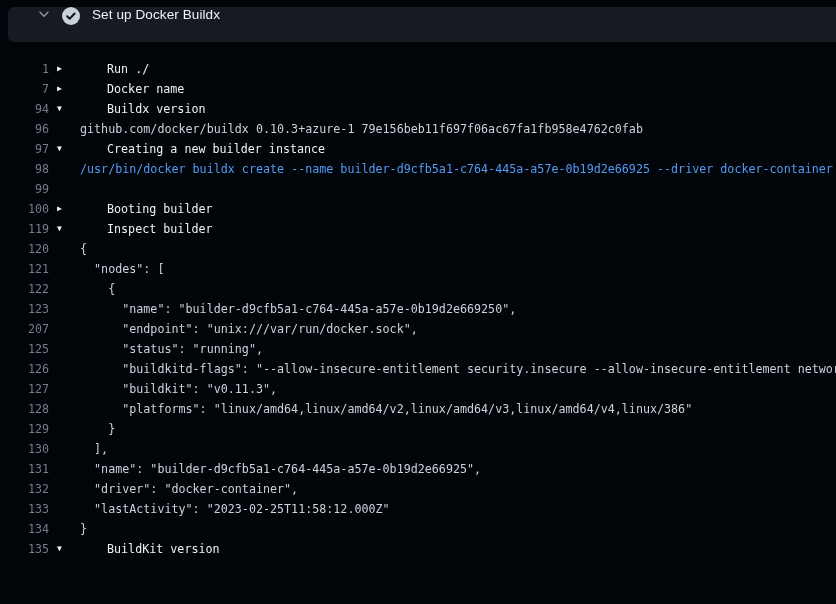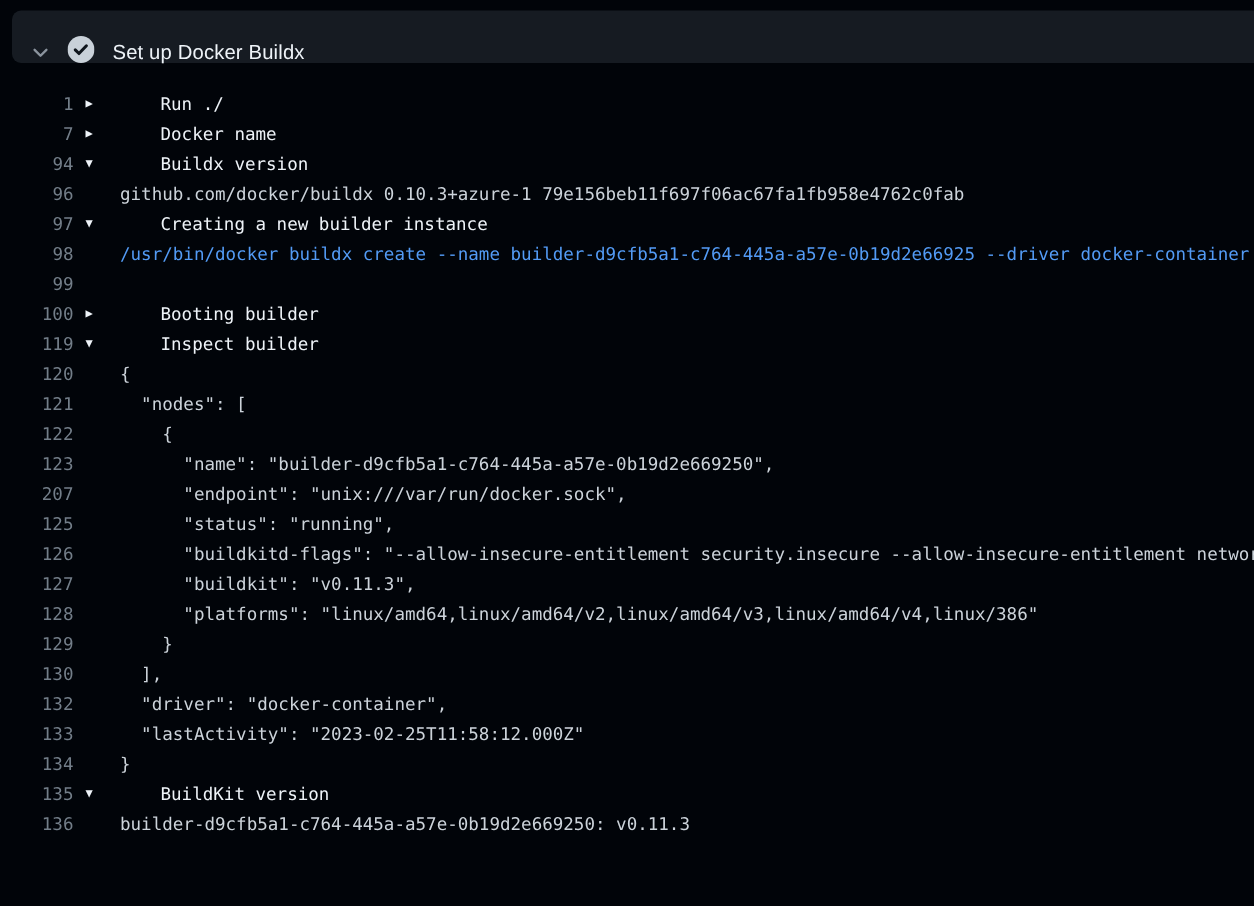--- a/index.html
+++ b/index.html
@@ -7,21 +7,21 @@
     --output:#ccd3da; --command:#539bf5; --circle:#c9d1d9; --checkmark:#10161d;
     --chevron:#8b949e;
   }
   *{margin:0;padding:0;box-sizing:border-box;}
   html,body{width:836px;height:604px;overflow:hidden;}
   body{background:var(--page-bg);font-family:"Liberation Sans",sans-serif;position:relative;}
 
   .step-header{
     position:absolute;left:8px;top:7px;right:0;height:35px;
     background:var(--bar-bg);border-radius:6px 0 0 6px;
-    display:flex;align-items:flex-end;padding-left:12px;cursor:pointer;
+    display:flex;align-items:flex-start;padding-left:29px;cursor:pointer;
   }
   .chev{display:flex;align-items:center;justify-content:center;width:14px;height:14px;}
   .statusicon{display:flex;align-items:center;margin-left:11px;}
   .step-title{margin-left:12px;color:var(--group);font-size:13.5px;letter-spacing:.1px;}
 
   .log{
     position:absolute;left:0;top:59px;width:836px;
     font-family:"DejaVu Sans Mono","Liberation Mono",monospace;
     font-size:11.7px;
   }
@@ -66,18 +66,18 @@
     <div class="row output"><span class="ln">121</span><span class="txt">  "nodes": [</span></div>
     <div class="row output"><span class="ln">122</span><span class="txt">    {</span></div>
     <div class="row output"><span class="ln">123</span><span class="txt">      "name": "builder-d9cfb5a1-c764-445a-a57e-0b19d2e669250",</span></div>
     <div class="row output"><span class="ln">207</span><span class="txt">      "endpoint": "unix:///var/run/docker.sock",</span></div>
     <div class="row output"><span class="ln">125</span><span class="txt">      "status": "running",</span></div>
     <div class="row output"><span class="ln">126</span><span class="txt">      "buildkitd-flags": "--allow-insecure-entitlement security.insecure --allow-insecure-entitlement networ</span></div>
     <div class="row output"><span class="ln">127</span><span class="txt">      "buildkit": "v0.11.3",</span></div>
     <div class="row output"><span class="ln">128</span><span class="txt">      "platforms": "linux/amd64,linux/amd64/v2,linux/amd64/v3,linux/amd64/v4,linux/386"</span></div>
     <div class="row output"><span class="ln">129</span><span class="txt">    }</span></div>
     <div class="row output"><span class="ln">130</span><span class="txt">  ],</span></div>
+    <div class="row output"><span class="ln">131</span><span class="txt">  "name": "builder-d9cfb5a1-c764-445a-a57e-0b19d2e66925",</span></div>
     <div class="row output"><span class="ln">132</span><span class="txt">  "driver": "docker-container",</span></div>
     <div class="row output"><span class="ln">133</span><span class="txt">  "lastActivity": "2023-02-25T11:58:12.000Z"</span></div>
     <div class="row output"><span class="ln">134</span><span class="txt">}</span></div>
     <div class="row group"><span class="ln">135</span><span class="caret">▼</span><span class="txt">BuildKit version</span></div>
-    <div class="row output"><span class="ln">136</span><span class="txt">builder-d9cfb5a1-c764-445a-a57e-0b19d2e669250: v0.11.3</span></div>
   </div>
 
 </body></html>

